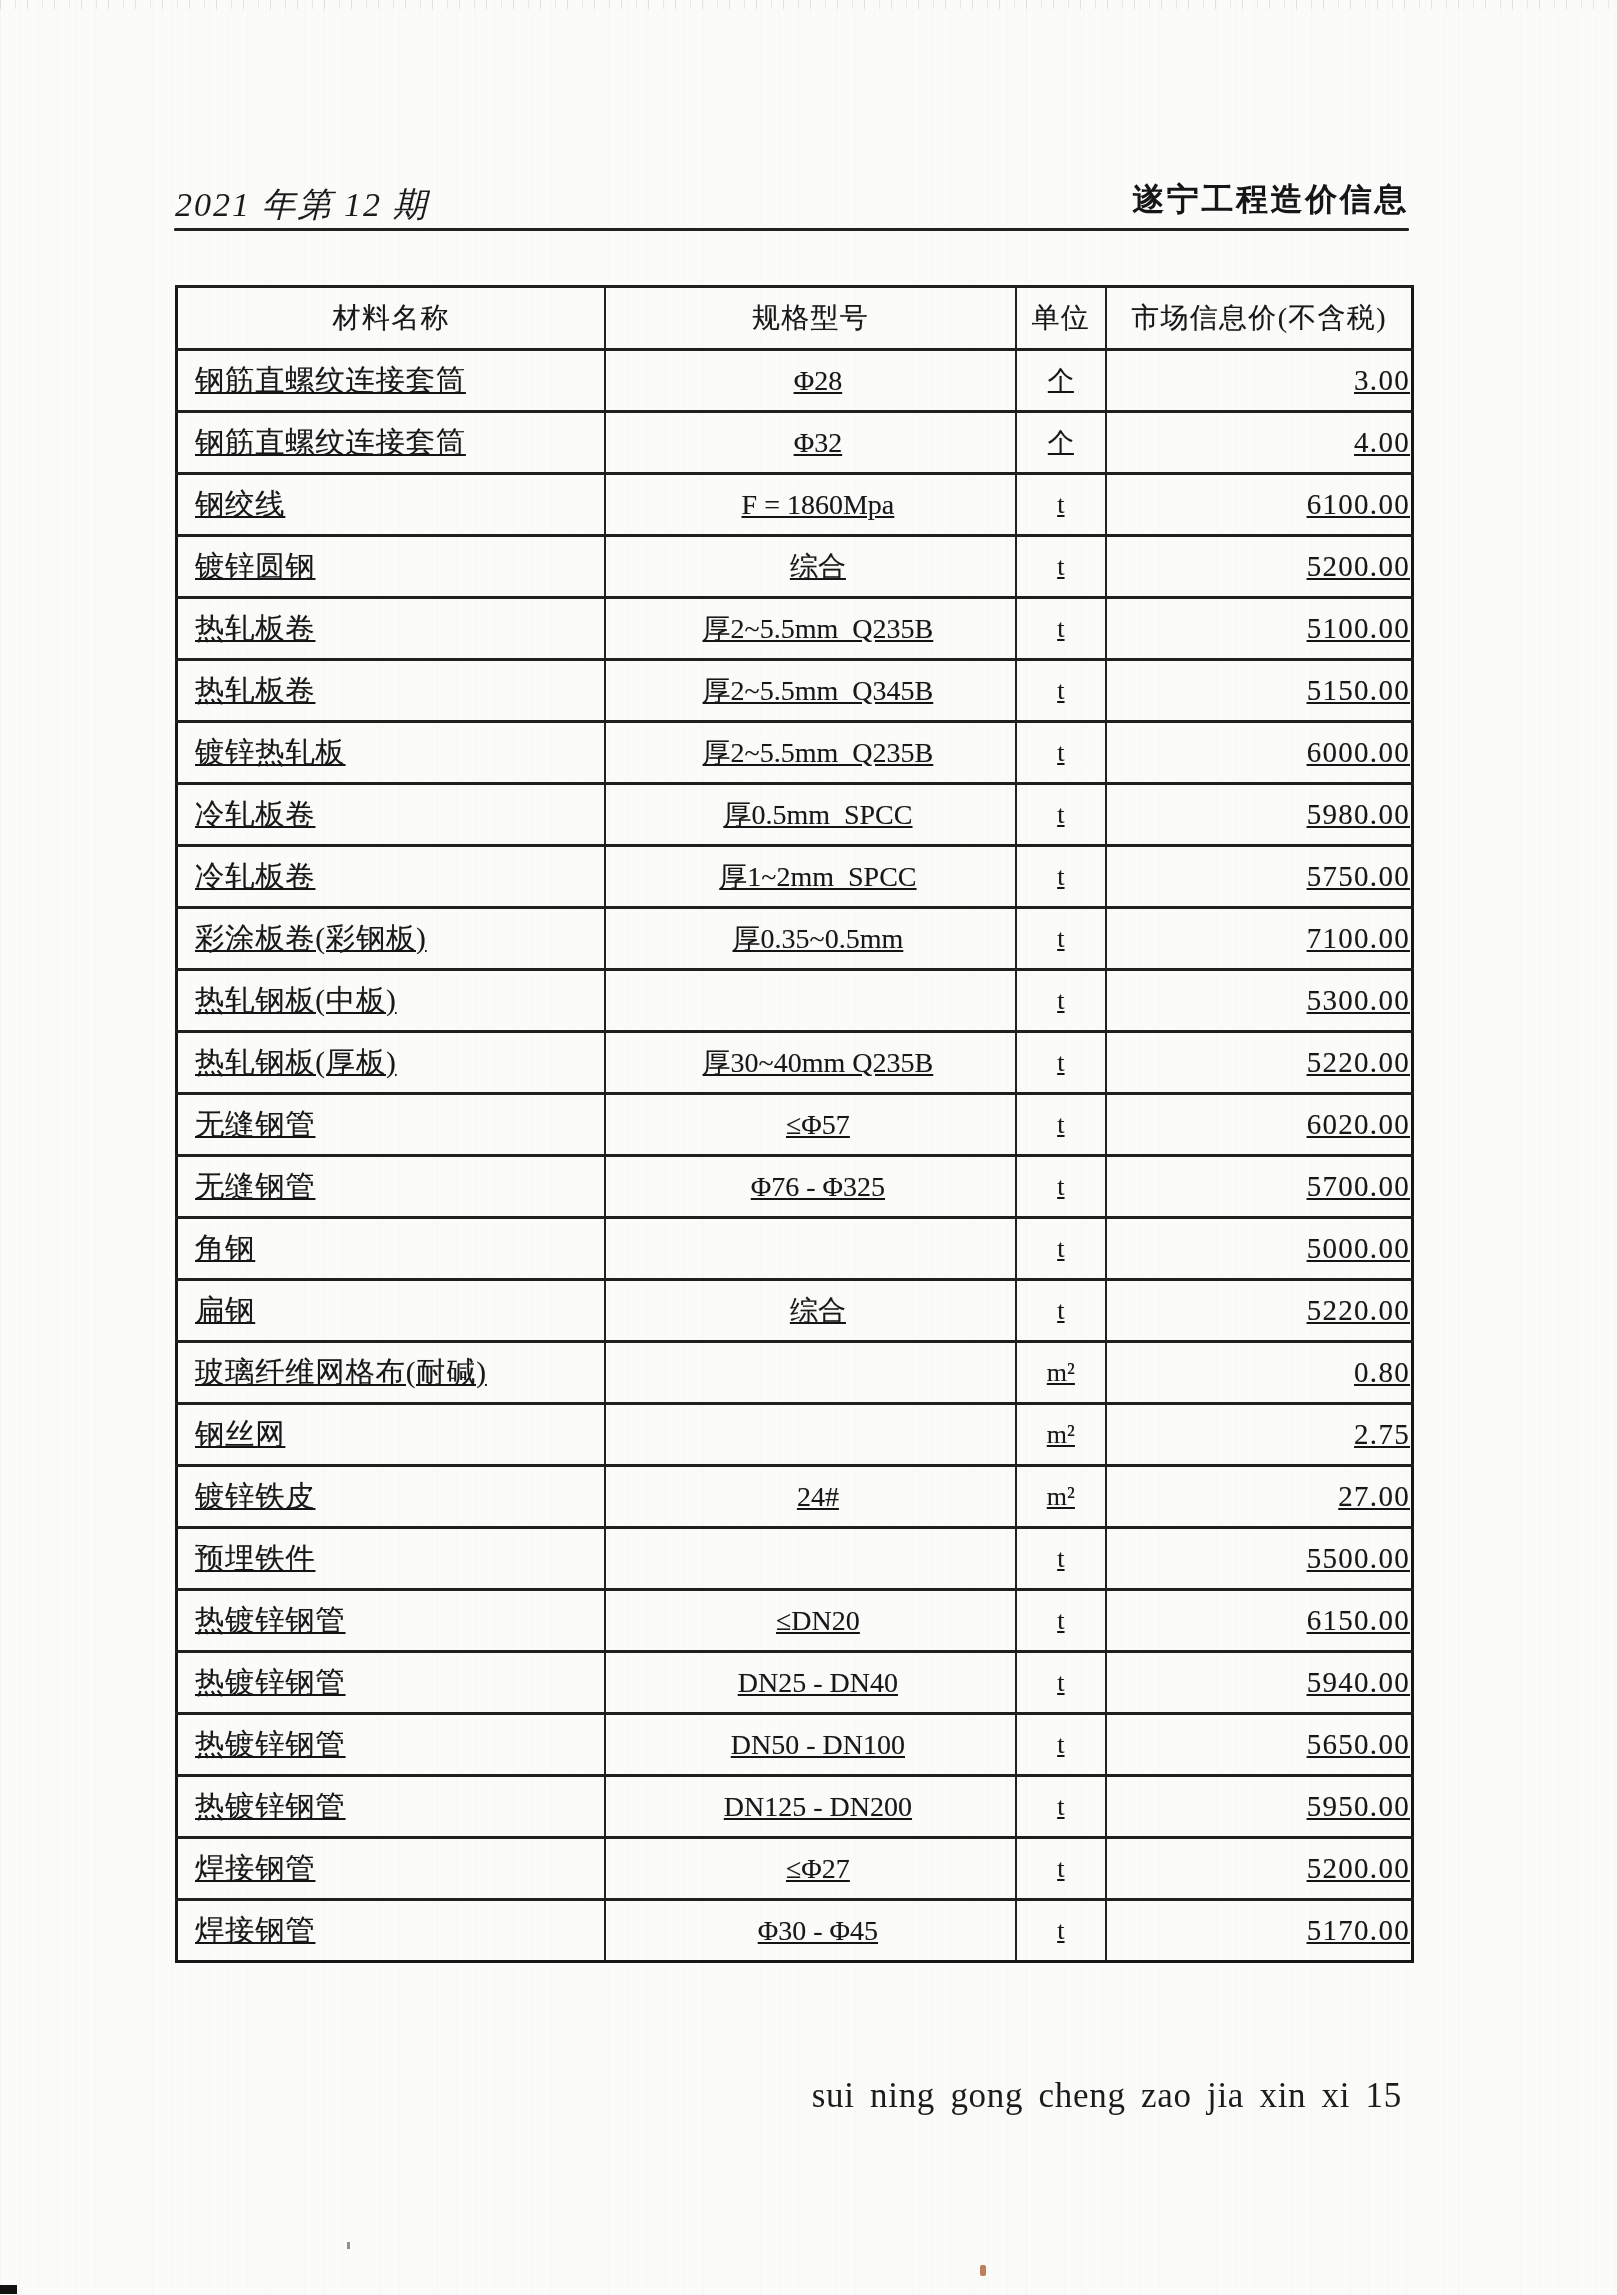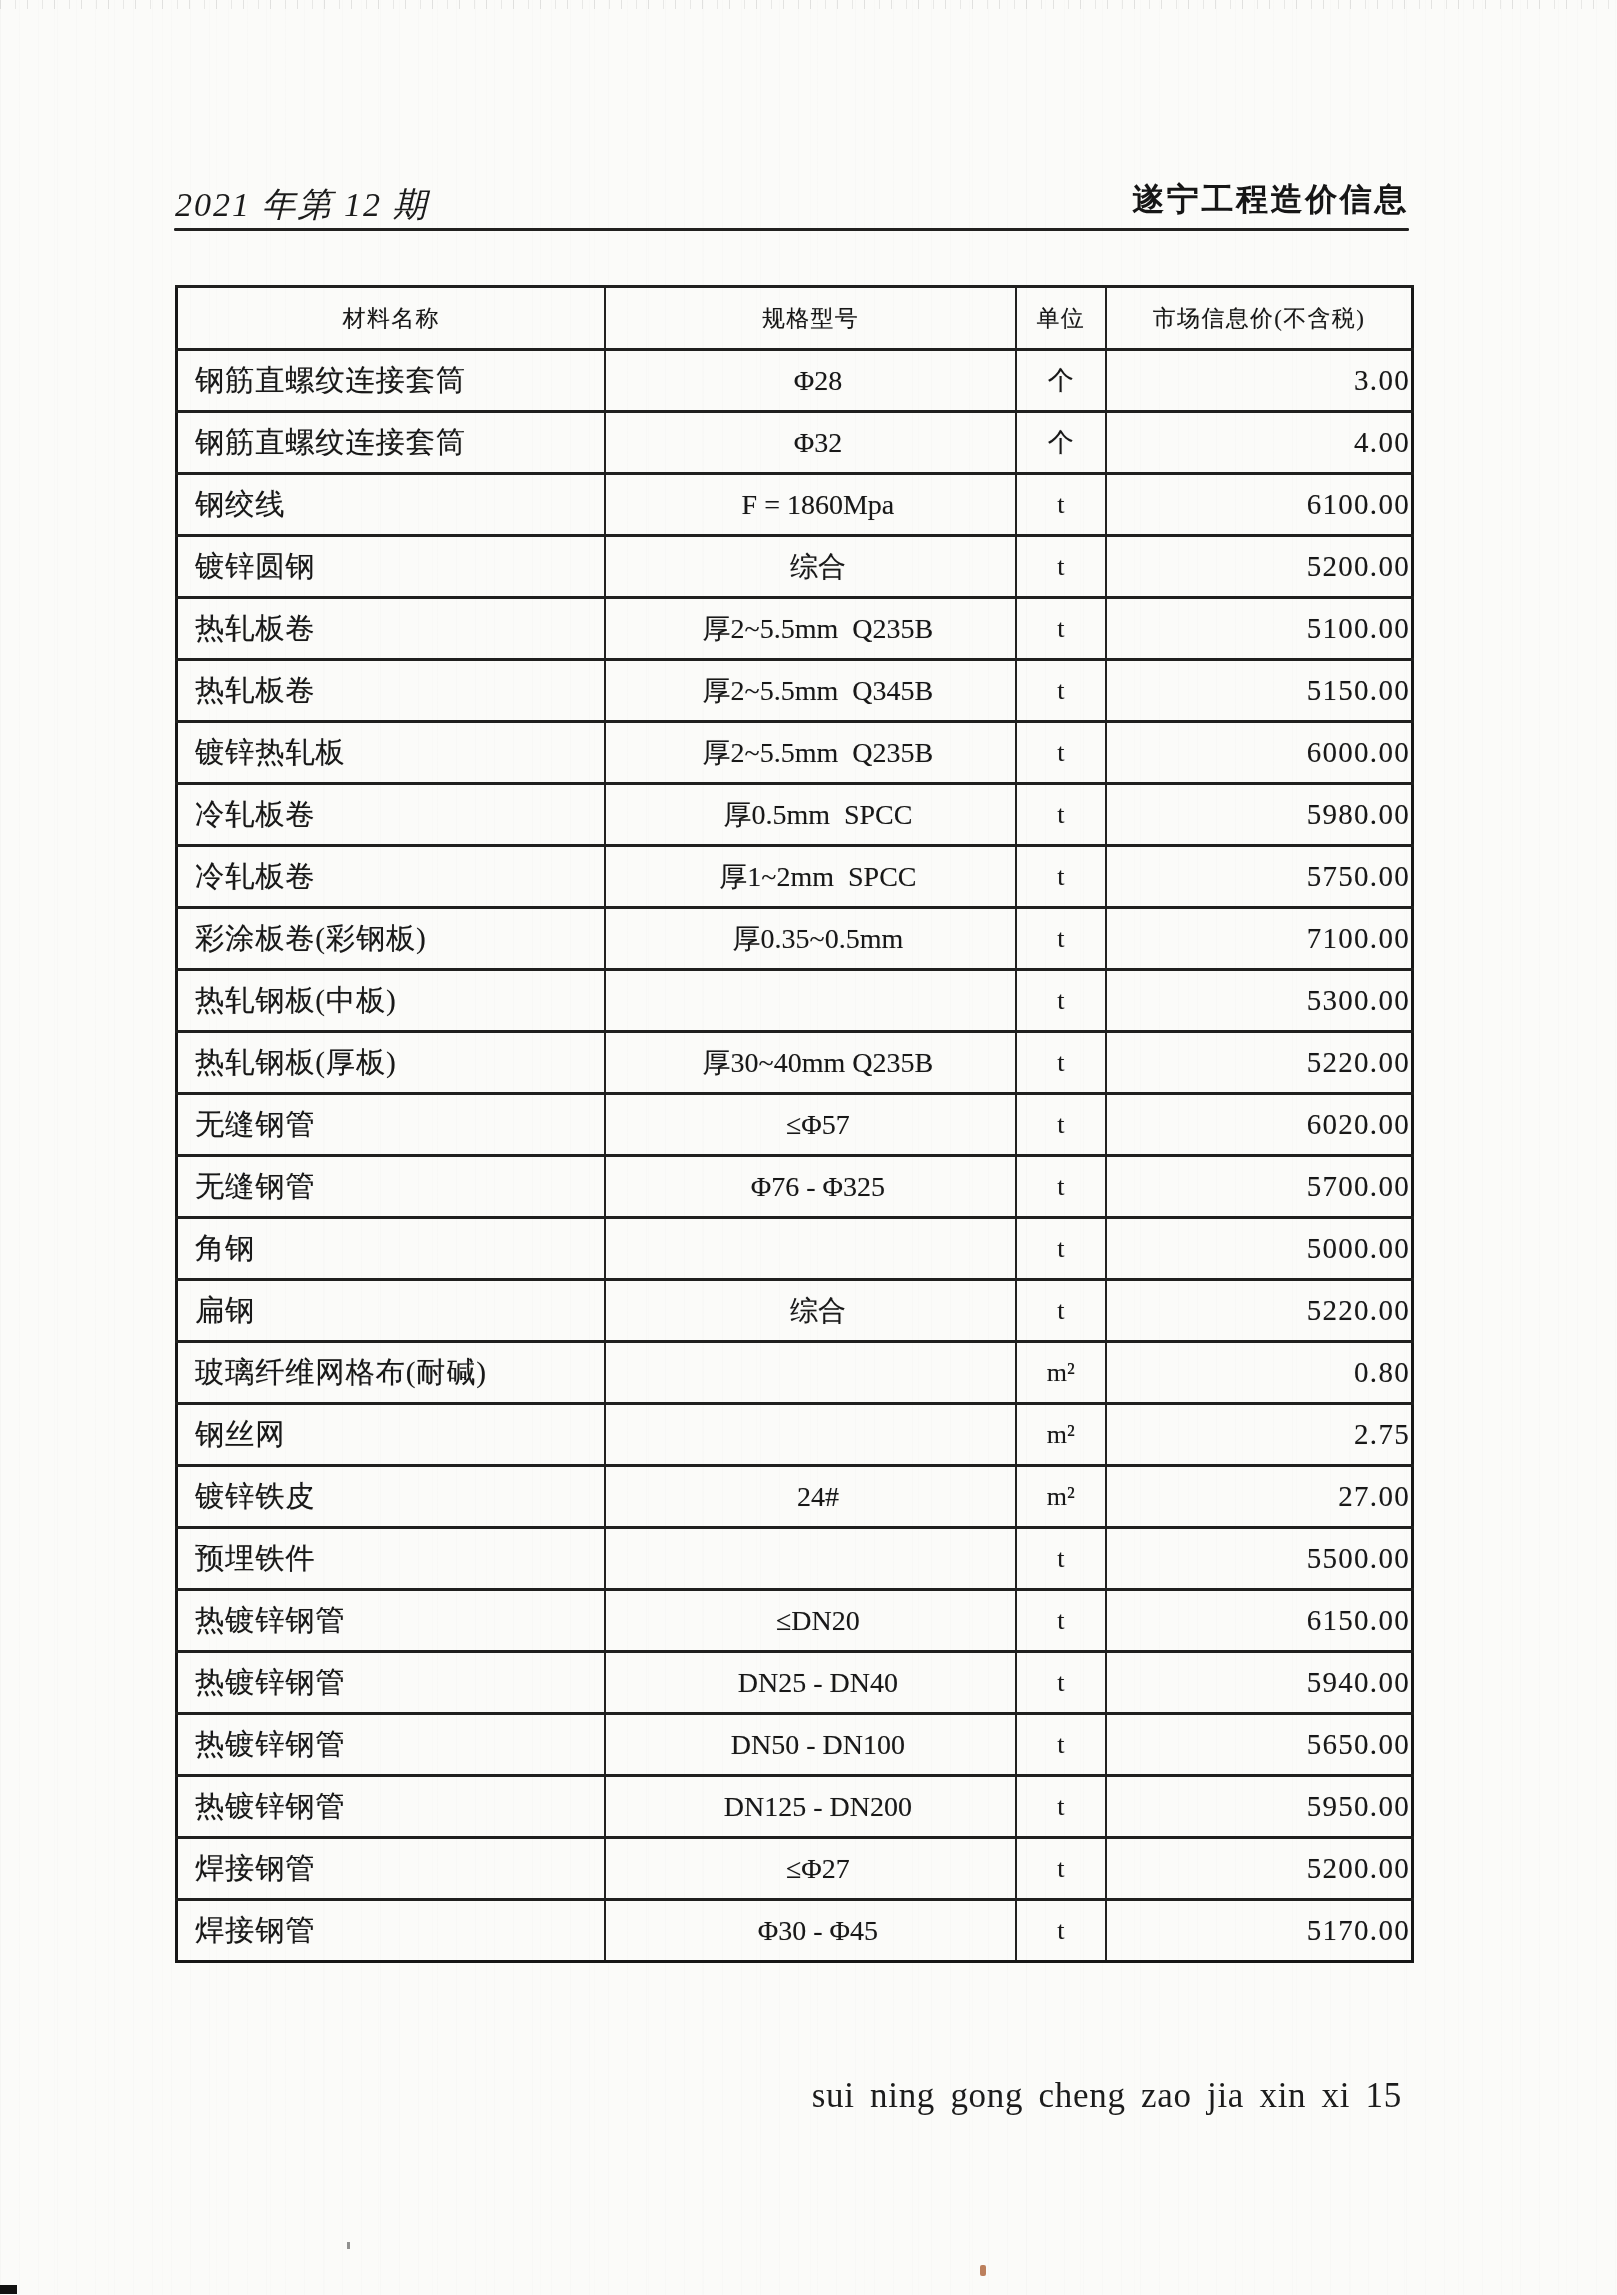--- a/index.html
+++ b/index.html
@@ -69,24 +69,24 @@
 
   .price-table th, .price-table td {
     border-left: 2px solid #222120;
     border-top: 3.3px solid #20201f;
     vertical-align: middle;
     white-space: pre-wrap;
     text-shadow: 0 0 0.7px rgba(20,20,20,0.35);
     overflow: hidden;
   }
   .price-table thead tr { height: 63px; }
-  .price-table tbody tr { height: 62px; }
+  .price-table tbody tr { height: 62px; text-decoration: underline; }
 
   .price-table th {
-    font-size: 23px;
+    font-size: 28px;
     font-weight: normal;
     text-align: center;
     letter-spacing: 1.3px;
     color: #181818;
   }
   .price-table td { font-size: 29.4px; color: #181818; }
   .price-table td:nth-child(1) { text-align: left; padding-left: 17px; letter-spacing: 0.7px; }
   .price-table td:nth-child(2) { text-align: center; padding-left: 15.7px; font-size: 28px; }
   .price-table td:nth-child(3) { text-align: center; font-size: 26px; }
   .price-table td:nth-child(4) { text-align: right; font-size: 29px; letter-spacing: 1.3px; }

